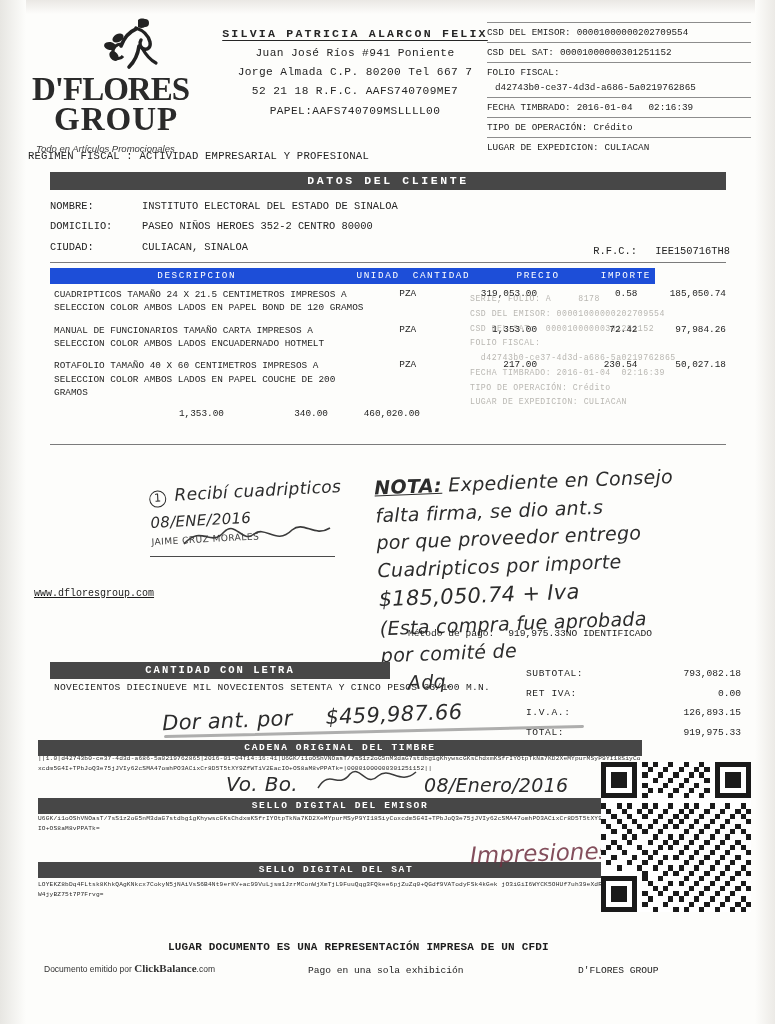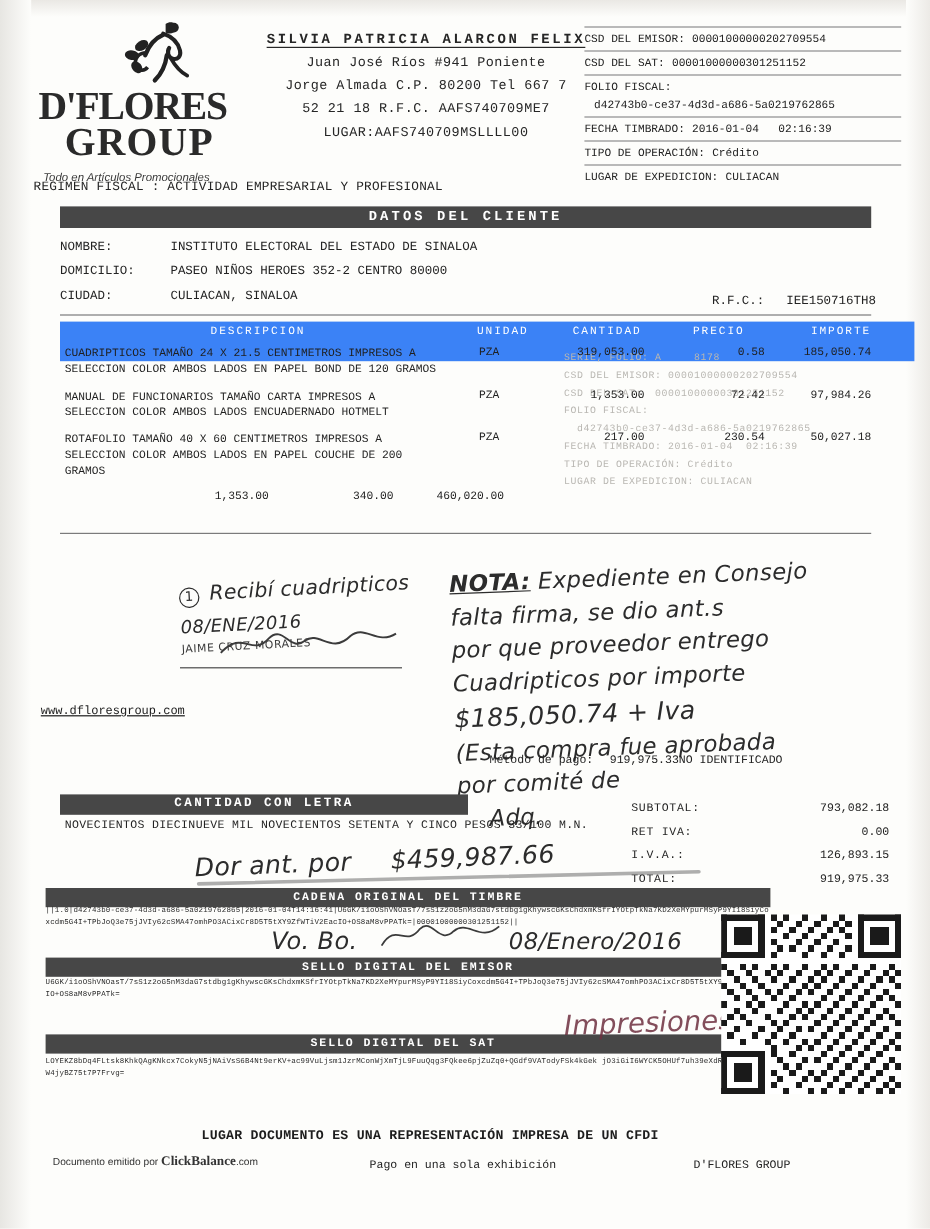--- a/index.html
+++ b/index.html
@@ -165,32 +165,32 @@
     position: absolute;
     right: 10px; top: 45px;
     font-family: "Liberation Mono", monospace;
     font-size: 10.4px;
   }
 
   
   .tbl-head {
     position: absolute;
     left: 50px; top: 268px;
-    width: 712px;
-    background: #3b82f6;
+    width: 605px;
+    background: #1d4ed8;
     color: #fff;
     font-family: "Liberation Mono", monospace;
     font-size: 9.3px;
     letter-spacing: 1.6px;
-    padding: 2px 0 20px;
+    padding: 2px 0 3px;
   }
   .tbl-head .cols { display: flex; }
   .c-desc { width: 330px; text-align: center; }
   .c-unid { width: 78px; text-align: center; }
-  .c-cant { width: 96px; text-align: center; }
+  .c-cant { width: 96px; }
   .c-prec { width: 90px; text-align: center; }
   .c-imp  { width: 82px; text-align: right; padding-right: 4px;}
 
   .items {
     position: absolute;
     left: 50px; top: 288px;
     width: 676px;
     font-family: "Liberation Mono", monospace;
     font-size: 9.4px;
     color: #1f1f1f;
@@ -378,21 +378,21 @@
       <span class="l2">GROUP</span>
     </div>
     <div class="logo-tag">Todo en Artículos Promocionales</div>
   </div>
 
   <div class="emisor">
     <div class="name">SILVIA PATRICIA ALARCON FELIX</div>
     <div>Juan José Ríos #941 Poniente</div>
     <div>Jorge Almada C.P. 80200 Tel 667 7</div>
     <div>52 21 18 R.F.C. AAFS740709ME7</div>
-    <div>LUGAR:AAFS740709MSLLLL00</div>
+    <div>PAPEL:AAFS740709MSLLLL00</div>
   </div>
 
   <div class="regimen">REGIMEN FISCAL : ACTIVIDAD EMPRESARIAL Y PROFESIONAL</div>
 
   <div class="fact-box">
     <div class="fact-rows">
       <div class="hline"></div>
       <div class="row">
         <span class="lbl">CSD DEL EMISOR:</span>
         <span class="val">00001000000202709554</span>

